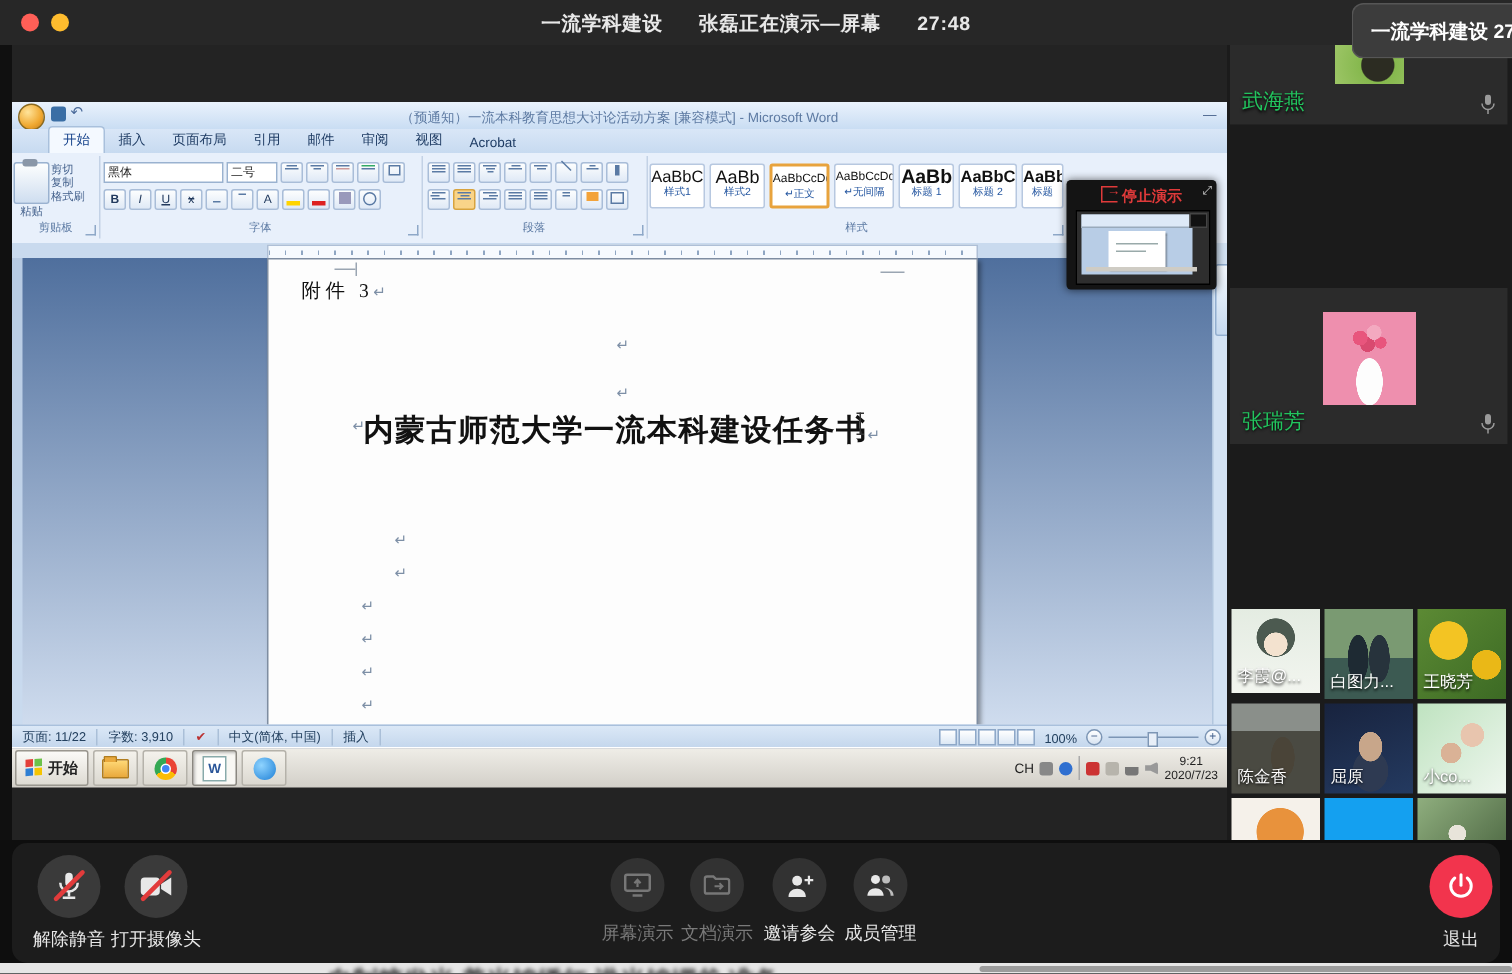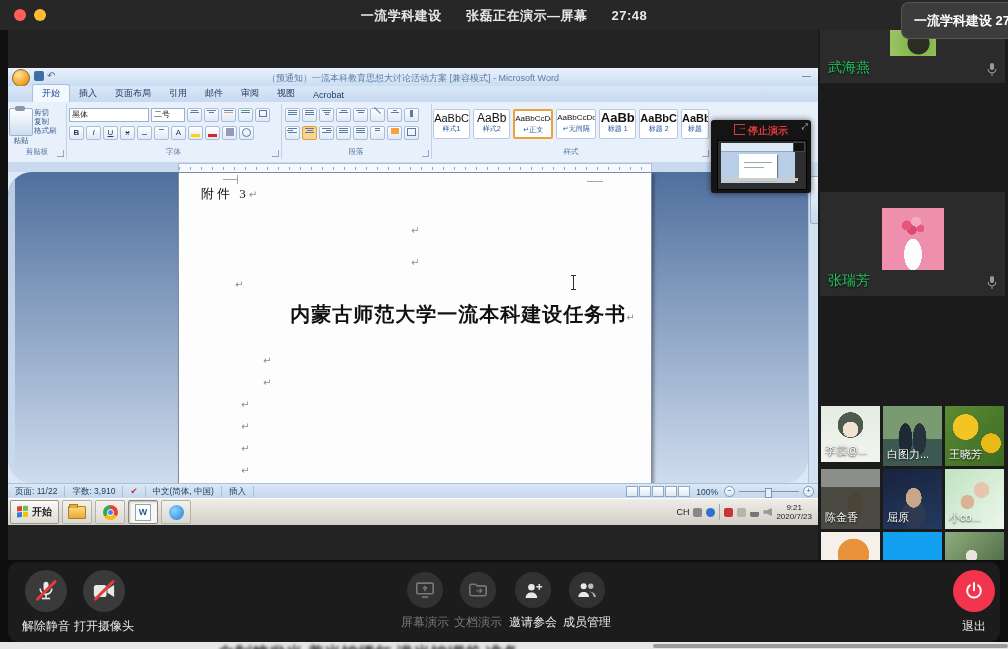--- a/index.html
+++ b/index.html
@@ -37,27 +37,27 @@
   .pastebig{width:22px;height:26px;margin:4px auto 0;background:linear-gradient(#fdfefe,#cfdef0);border:1px solid #9ab2d0;border-radius:2px;position:relative;}
   .pastebig:before{content:"";position:absolute;left:5px;top:-3px;width:10px;height:5px;background:#8a97a8;border-radius:2px;}
   .minitxt{font-size:7.5px;color:#44618c;line-height:9px;white-space:nowrap;}
   .stylecard{width:40px;height:30px;background:#fff;border:1px solid #b7c8e0;border-radius:2px;text-align:center;padding-top:2px;box-sizing:border-box;}
   .stylecard.sel{border:2px solid #e8a33d;}
   .ssample{font-size:9px;color:#111;line-height:12px;white-space:nowrap;overflow:hidden;}
   .sname{font-size:7px;color:#2456a0;line-height:9px;white-space:nowrap;overflow:hidden;}
   .wruler{left:0;top:94px;width:800px;height:10px;background:#c9daee;}
   .rulerband{left:170px;top:1px;width:472px;height:8px;background:#f6fafe;border:1px solid #aebfd6;
      background-image:repeating-linear-gradient(90deg,#8fa6c2 0 1px,transparent 1px 11px);background-position:0 3px;background-size:100% 3px;background-repeat:no-repeat;}
-  .docarea{left:0;top:104px;width:800px;height:311px;background:linear-gradient(#4f6f9d,#cfdcee);overflow:hidden;border-radius:24px;}
+  .docarea{left:0;top:104px;width:800px;height:311px;background:linear-gradient(#4f6f9d,#cfdcee);overflow:hidden;}
   .vruler{left:0px;top:0;width:7px;height:311px;background:#c9daee;opacity:.85;}
   .page{left:170px;top:0;width:472px;height:311px;background:#fdfdfd;border:1px solid #7e8da1;box-shadow:2px 2px 3px rgba(0,0,0,.35);
         font-family:"Liberation Serif","DejaVu Serif",serif;color:#111;}
   .pilcrow{position:absolute;color:#7d8fa6;font-size:10px;font-family:"DejaVu Sans",sans-serif;}
   .cornermark{position:absolute;background:#9aa5b2;}
-  .doctitle{position:absolute;top:128px;width:100%;text-align:center;font-size:20px;font-weight:bold;letter-spacing:1px;padding-left:48px;}
+  .doctitle{position:absolute;top:100px;width:100%;text-align:center;font-size:20px;font-weight:bold;letter-spacing:1px;}
   .attach{position:absolute;left:22px;top:12px;font-size:13px;letter-spacing:3px;}
   .caret{position:absolute;left:394px;top:102px;width:1px;height:15px;background:#333;}
   .caret:before,.caret:after{content:"";position:absolute;left:-2px;width:5px;height:1px;background:#333;}
   .caret:after{bottom:0;}
   .wscroll{left:800px;top:94px;width:10px;height:321px;background:#d3e2f3;border-left:1px solid #b2c6de;}
   .wthumb{left:1px;top:14px;width:8px;height:46px;background:linear-gradient(#f4f9fe,#c5d8ee);border:1px solid #92aecf;border-radius:2px;}
   .wstatus{left:0;top:415px;width:810px;height:15px;background:linear-gradient(#dbe8f7,#c3d6ec);border-top:1px solid #a9c0dc;
            display:flex;align-items:center;font-size:8.5px;color:#23405f;}
   .wstatus .seg{padding:0 7px;border-right:1px solid #aabfd8;height:11px;line-height:11px;}
   .viewbtn{width:10px;height:9px;border:1px solid #8ea8c8;background:linear-gradient(#fff,#dce8f5);margin-left:1px;}

